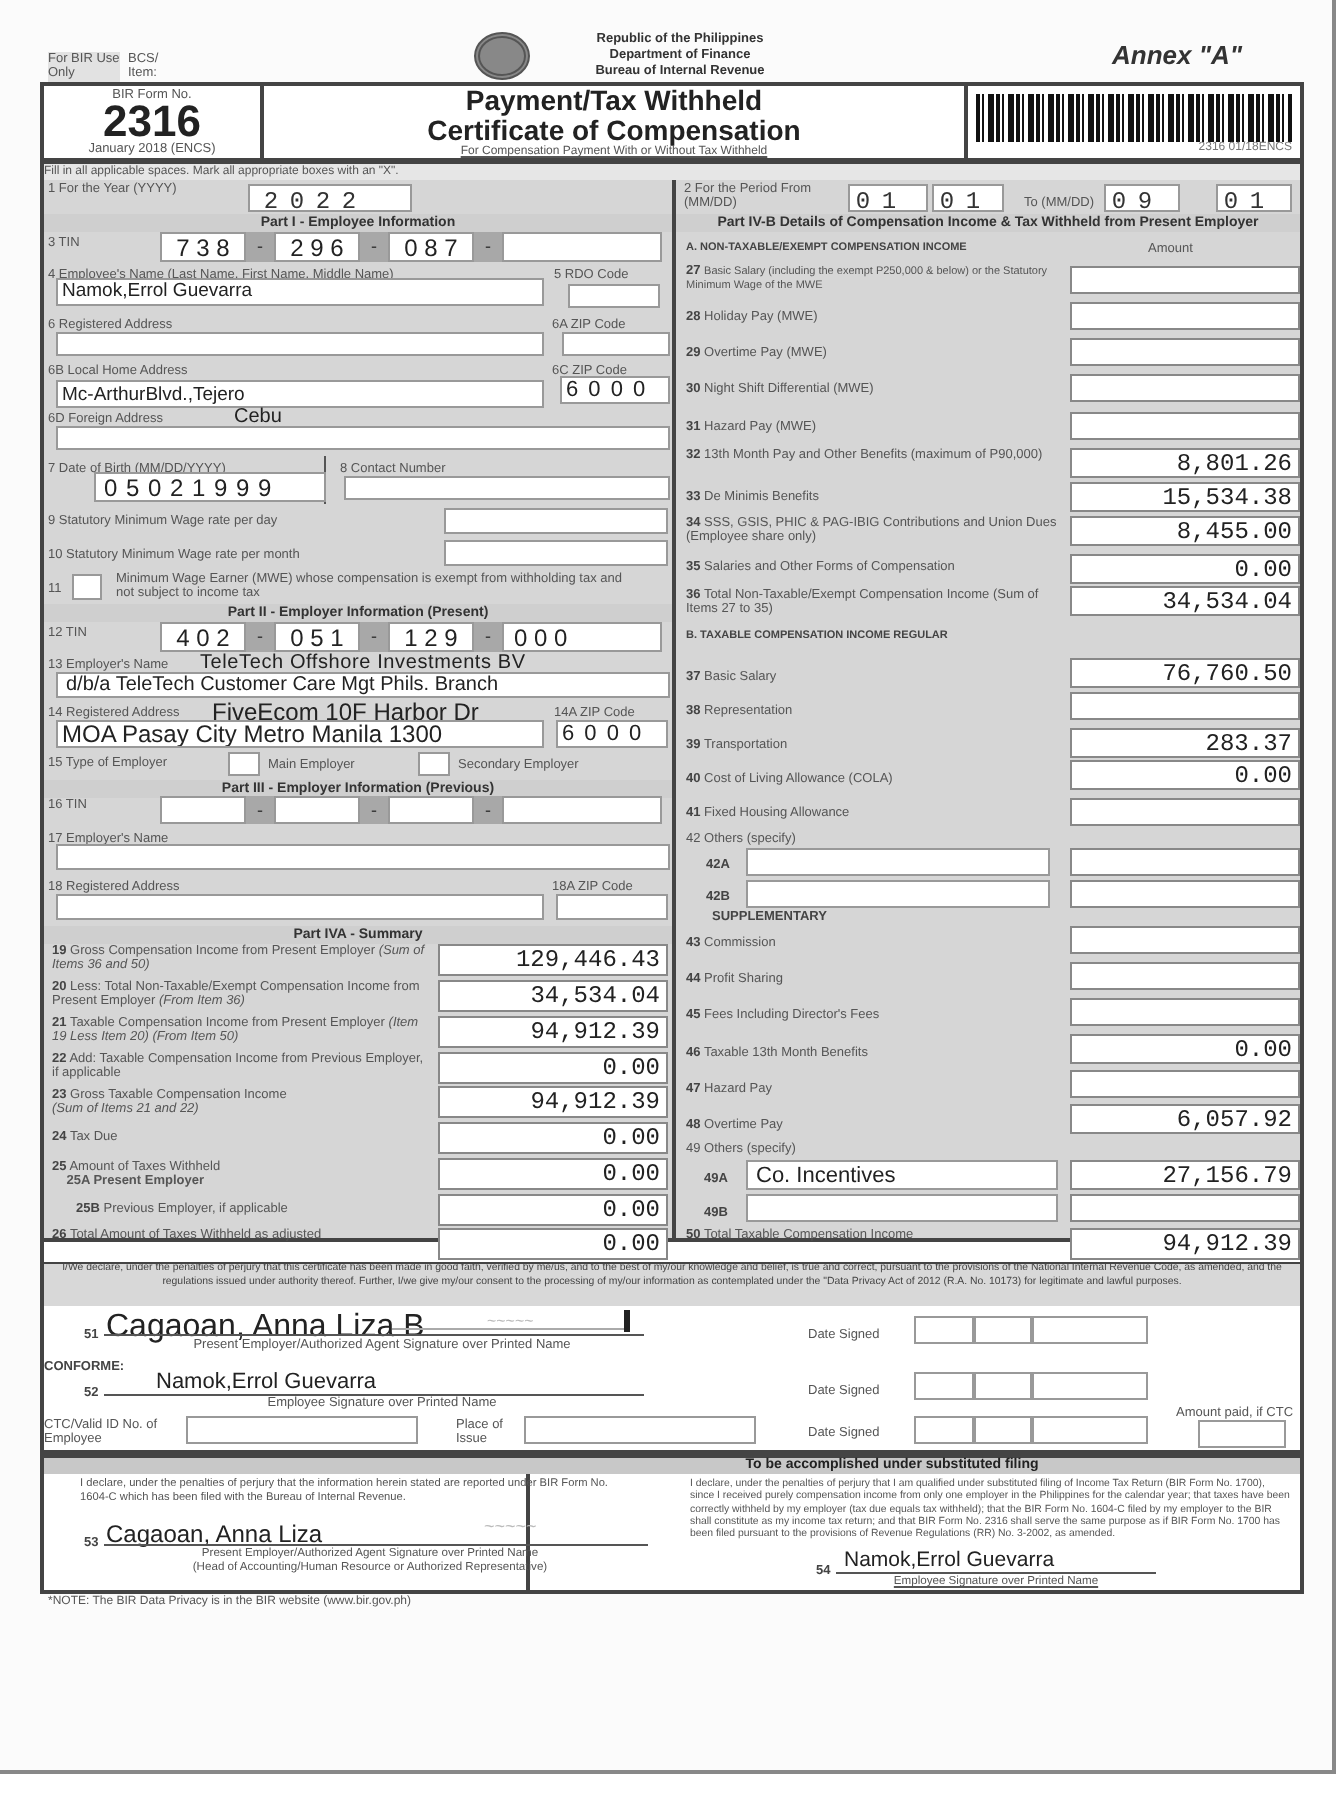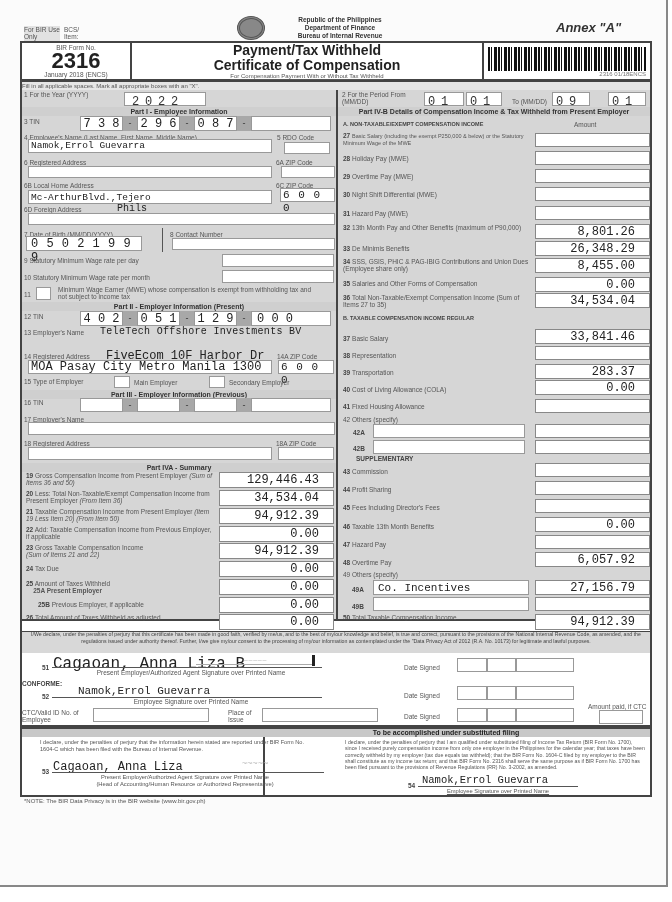--- a/index.html
+++ b/index.html
@@ -1,23 +1,23 @@
 <!DOCTYPE html>
 <html><head>
 <meta charset="utf-8">
 <style>
 *{box-sizing:border-box;margin:0;padding:0}
 body{width:672px;height:902px;background:#fff;font-family:"Liberation Sans",sans-serif;color:#333;position:relative;overflow:hidden}
 .page{position:absolute;left:0;top:0;width:668px;height:887px;background:#fbfbfb;border-right:2px solid #888;border-bottom:2px solid #888}
 .abs{position:absolute}
 .lbl{font-size:6.5px;color:#555;line-height:1.15}
 .num{font-weight:bold;color:#444;font-size:6.5px}
-.mono{font-family:Liberation Mono, monospace;color:#222}
+.mono{font-family:Liberation Sans, sans-serif;color:#222}
 .box{position:absolute;background:#fff;border:1px solid #999}
-.val{position:absolute;background:#fff;border:1px solid #888;font-family:"Liberation Mono",monospace;font-size:12px;text-align:right;padding-right:14px;line-height:15px;color:#222}
+.val{position:absolute;background:#fff;border:1px solid #888;font-family:"Liberation Mono",monospace;font-size:12px;text-align:right;padding-right:3px;line-height:15px;color:#222}
 .sect{position:absolute;background:#cfcfcf;font-size:7px;font-weight:bold;text-align:center;color:#333;line-height:9px}
 .digit{display:inline-block;width:13px;text-align:center;font-family:"Liberation Mono",monospace;font-size:12px}
 .dash{position:absolute;background:#a8a8a8;font-size:9px;text-align:center;color:#333;line-height:15px}
 .line{position:absolute;background:#555}
 </style>
 </head>
 <body>
 
 <div class="page">
 
@@ -82,26 +82,26 @@
   <div class="box" style="left:28px;top:166px;width:244px;height:12px"></div>
   <div class="abs lbl" style="left:276px;top:159px">6A ZIP Code</div>
   <div class="box" style="left:281px;top:166px;width:54px;height:12px"></div>
 
   <div class="abs lbl" style="left:24px;top:182px">6B Local Home Address</div>
   <div class="box mono" style="left:28px;top:190px;width:244px;height:14px;font-size:9.5px;line-height:13px;padding-left:2px">Mc-ArthurBlvd.,Tejero</div>
   <div class="abs lbl" style="left:276px;top:182px">6C ZIP Code</div>
   <div class="box mono" style="left:280px;top:188px;width:55px;height:14px;font-size:11px;line-height:13px;padding-left:2px;letter-spacing:1px">6 0 0 0</div>
 
   <div class="abs lbl" style="left:24px;top:206px">6D Foreign Address</div>
-  <div class="abs mono" style="left:117px;top:203px;font-size:10px">Phils</div>
+  <div class="abs mono" style="left:117px;top:203px;font-size:10px">Cebu</div>
   <div class="box" style="left:28px;top:213px;width:307px;height:12px"></div>
 
   <div class="abs" style="left:162px;top:228px;width:1px;height:24px;background:#555"></div>
   <div class="abs lbl" style="left:24px;top:231px">7 Date of Birth (MM/DD/YYYY)</div>
-  <div class="box mono" style="left:26px;top:236px;width:116px;height:15px;font-size:12px;line-height:14px;padding-left:4px;letter-spacing:0.5px">0 5 0 2 1 9 9 9</div>
+  <div class="box mono" style="left:47px;top:236px;width:116px;height:15px;font-size:12px;line-height:14px;padding-left:4px;letter-spacing:0.5px">0 5 0 2 1 9 9 9</div>
   <div class="abs lbl" style="left:170px;top:231px">8 Contact Number</div>
   <div class="box" style="left:172px;top:238px;width:163px;height:12px"></div>
 
   <div class="abs lbl" style="left:24px;top:257px">9 Statutory Minimum Wage rate per day</div>
   <div class="box" style="left:222px;top:254px;width:112px;height:13px"></div>
   <div class="abs lbl" style="left:24px;top:274px">10 Statutory Minimum Wage rate per month</div>
   <div class="box" style="left:222px;top:270px;width:112px;height:13px"></div>
 
   <div class="abs lbl" style="left:24px;top:291px">11</div>
   <div class="box" style="left:36px;top:287px;width:15px;height:13px"></div>
@@ -112,20 +112,21 @@
   <div class="box mono" style="left:80px;top:311px;width:43px;height:15px;font-size:12px;text-align:center;line-height:14px">4 0 2</div>
   <div class="dash" style="left:123px;top:311px;width:14px;height:15px">-</div>
   <div class="box mono" style="left:137px;top:311px;width:43px;height:15px;font-size:12px;text-align:center;line-height:14px">0 5 1</div>
   <div class="dash" style="left:180px;top:311px;width:14px;height:15px">-</div>
   <div class="box mono" style="left:194px;top:311px;width:43px;height:15px;font-size:12px;text-align:center;line-height:14px">1 2 9</div>
   <div class="dash" style="left:237px;top:311px;width:14px;height:15px">-</div>
   <div class="box mono" style="left:251px;top:311px;width:80px;height:15px;font-size:12px;line-height:14px;padding-left:5px">0 0 0</div>
 
   <div class="abs lbl" style="left:24px;top:329px">13 Employer's Name</div>
   <div class="abs mono" style="left:100px;top:326px;font-size:10px;letter-spacing:0.3px">TeleTech Offshore Investments BV</div>
+  <div class="box mono" style="left:28px;top:336px;width:307px;height:13px;font-size:10px;line-height:12px;padding-left:4px">d/b/a TeleTech Customer Care Mgt Phils. Branch</div>
 
   <div class="abs lbl" style="left:24px;top:353px">14 Registered Address</div>
   <div class="abs mono" style="left:106px;top:349px;font-size:12px">FiveEcom 10F Harbor Dr</div>
   <div class="box mono" style="left:28px;top:360px;width:244px;height:14px;font-size:12px;line-height:13px;padding-left:2px;overflow:hidden;white-space:nowrap">MOA Pasay City Metro Manila 1300</div>
   <div class="abs lbl" style="left:277px;top:353px">14A ZIP Code</div>
   <div class="box mono" style="left:278px;top:360px;width:56px;height:14px;font-size:11px;line-height:13px;padding-left:2px;letter-spacing:1px">6 0 0 0</div>
 
   <div class="abs lbl" style="left:24px;top:378px">15  Type of Employer</div>
   <div class="box" style="left:114px;top:376px;width:16px;height:12px"></div>
   <div class="abs lbl" style="left:134px;top:379px">Main Employer</div>
@@ -196,35 +197,35 @@
   <div class="abs lbl" style="left:343px;top:191px"><span class="num">30</span> <span>Night Shift Differential (MWE)</span></div>
   <div class="val" style="left:535px;top:187px;width:115px;height:14px"></div>
 
   <div class="abs lbl" style="left:343px;top:210px"><span class="num">31</span> <span>Hazard Pay (MWE)</span></div>
   <div class="val" style="left:535px;top:206px;width:115px;height:14px"></div>
 
   <div class="abs lbl" style="left:343px;top:224px;width:190px"><span class="num">32</span> <span>13th Month Pay and Other Benefits (maximum of P90,000)</span></div>
   <div class="val" style="left:535px;top:224px;width:115px;height:15px">8,801.26</div>
 
   <div class="abs lbl" style="left:343px;top:245px"><span class="num">33</span> <span>De Minimis Benefits</span></div>
-  <div class="val" style="left:535px;top:241px;width:115px;height:15px">26,348.29</div>
+  <div class="val" style="left:535px;top:241px;width:115px;height:15px">15,534.38</div>
 
   <div class="abs lbl" style="left:343px;top:258px;width:190px"><span class="num">34</span> <span>SSS, GSIS, PHIC &amp; PAG-IBIG Contributions and Union Dues (Employee share only)</span></div>
   <div class="val" style="left:535px;top:258px;width:115px;height:15px">8,455.00</div>
 
   <div class="abs lbl" style="left:343px;top:280px"><span class="num">35</span> <span>Salaries and Other Forms of Compensation</span></div>
   <div class="val" style="left:535px;top:277px;width:115px;height:15px">0.00</div>
 
   <div class="abs lbl" style="left:343px;top:294px;width:190px"><span class="num">36</span> <span>Total Non-Taxable/Exempt Compensation Income (Sum of Items 27 to 35)</span></div>
   <div class="val" style="left:535px;top:293px;width:115px;height:15px">34,534.04</div>
 
   <div class="abs" style="left:343px;top:315px;font-size:5.5px;font-weight:bold;color:#444">B. TAXABLE COMPENSATION INCOME REGULAR</div>
 
   <div class="abs lbl" style="left:343px;top:335px"><span class="num">37</span> <span>Basic Salary</span></div>
-  <div class="val" style="left:535px;top:329px;width:115px;height:15px">33,841.46</div>
+  <div class="val" style="left:535px;top:329px;width:115px;height:15px">76,760.50</div>
 
   <div class="abs lbl" style="left:343px;top:352px"><span class="num">38</span> <span>Representation</span></div>
   <div class="val" style="left:535px;top:346px;width:115px;height:14px"></div>
 
   <div class="abs lbl" style="left:343px;top:369px"><span class="num">39</span> <span>Transportation</span></div>
   <div class="val" style="left:535px;top:364px;width:115px;height:15px">283.37</div>
 
   <div class="abs lbl" style="left:343px;top:386px"><span class="num">40</span> <span>Cost of Living Allowance (COLA)</span></div>
   <div class="val" style="left:535px;top:380px;width:115px;height:15px">0.00</div>
 

